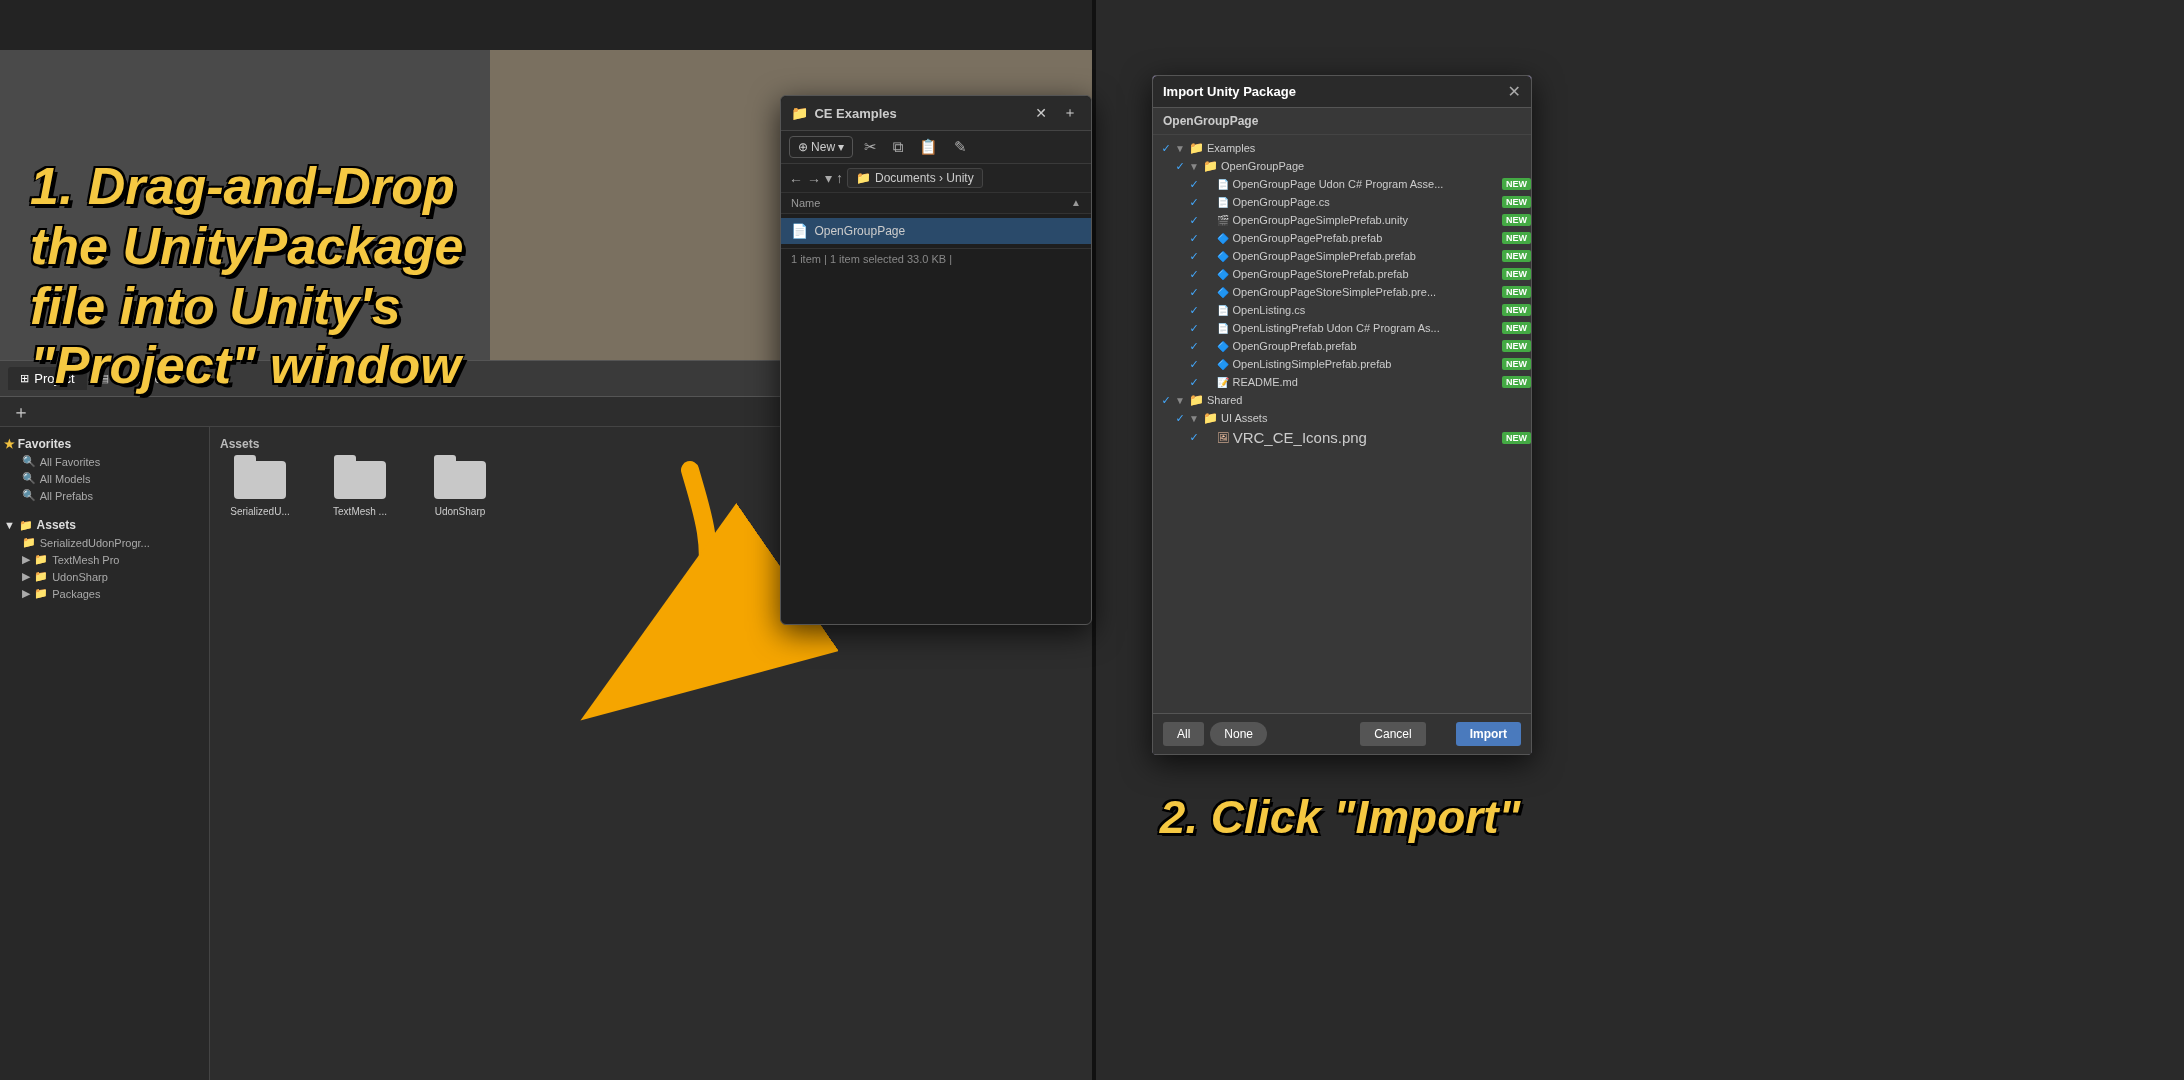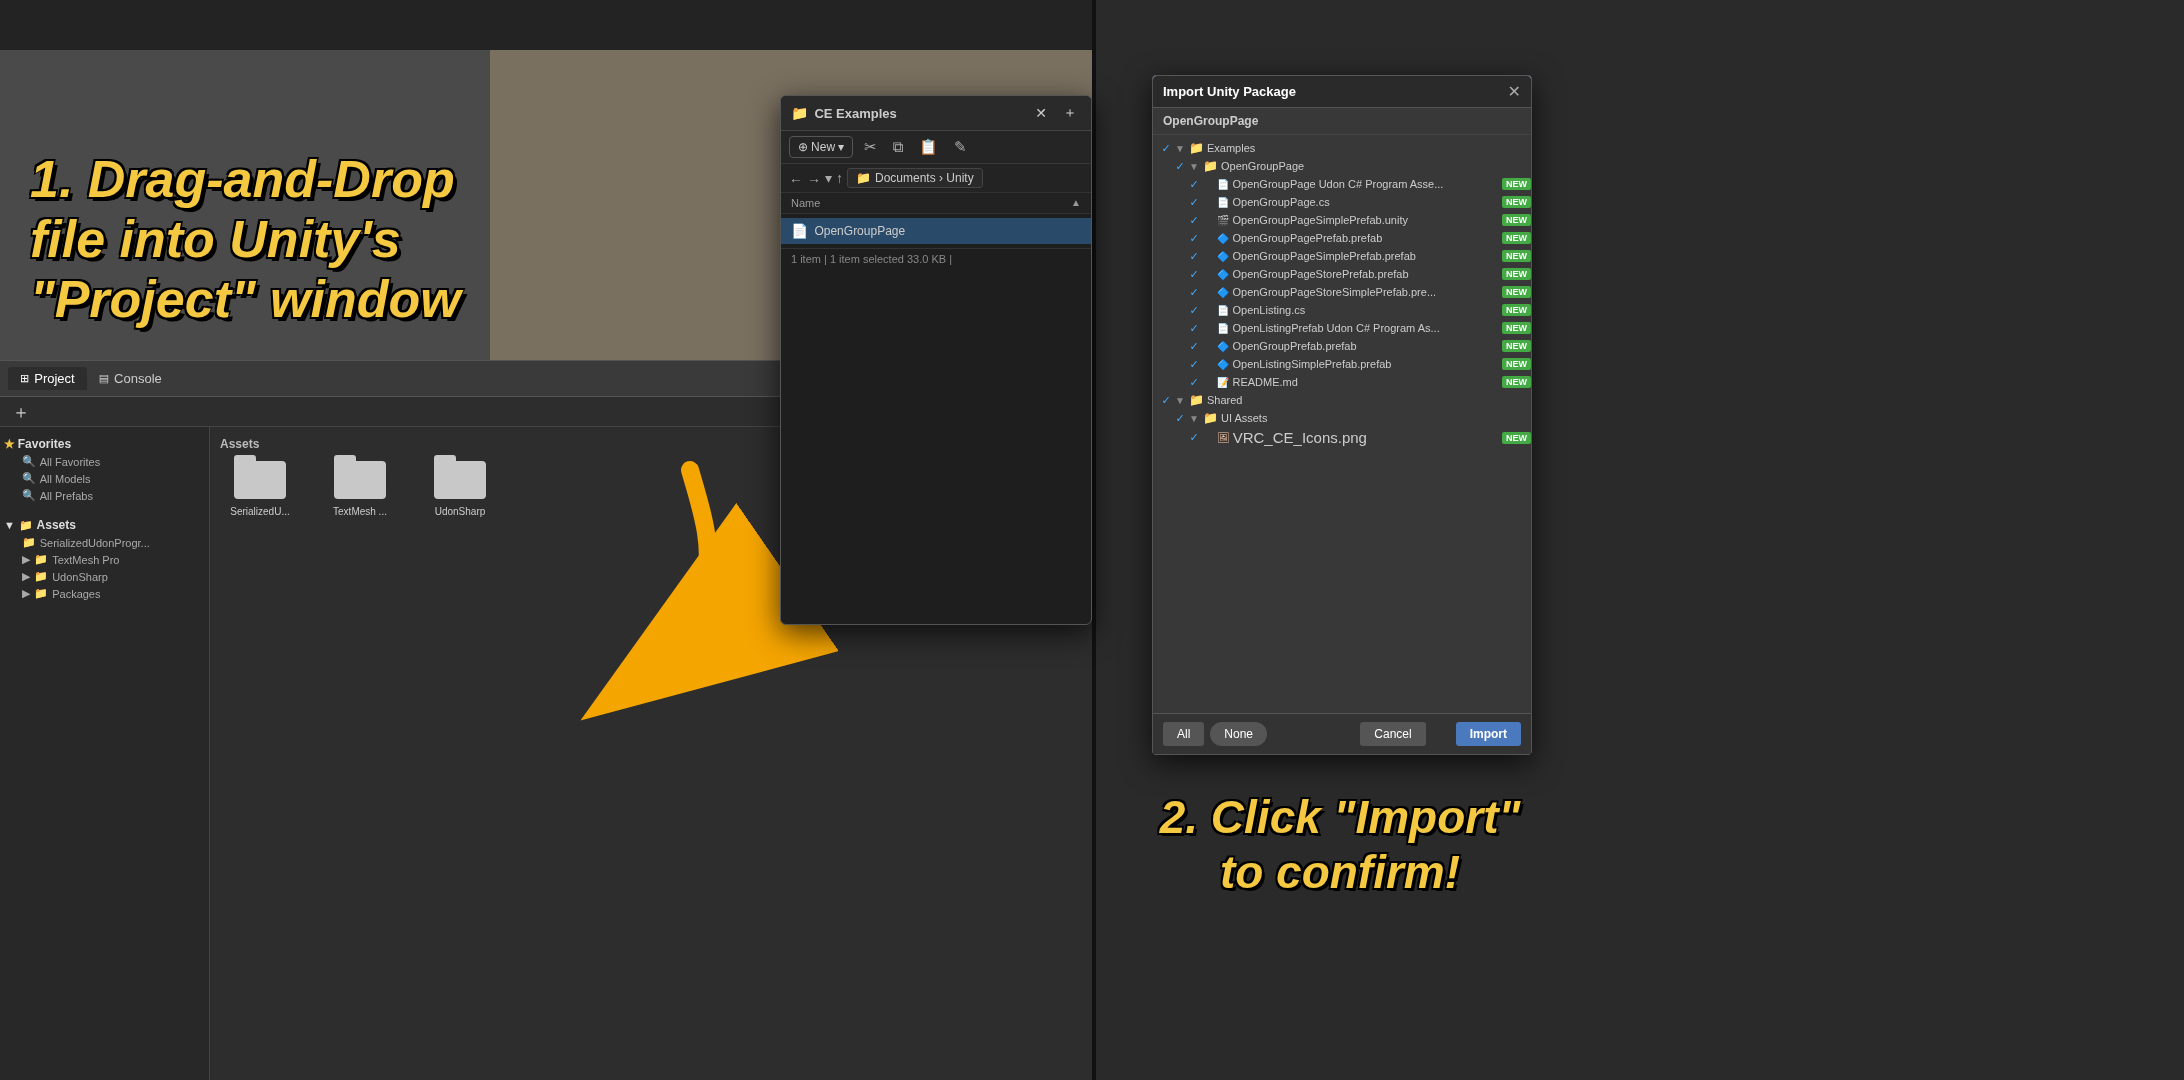--- a/index.html
+++ b/index.html
@@ -43,21 +43,21 @@
       left: 490px; top: 0;
       width: 602px;
       height: 310px;
       background: #7a7060;
     }
 
     
     .instruction-text {
       position: absolute;
       left: 30px;
-      top: 150px;
+      top: 157px;
       width: 620px;
       font-size: 52px;
       font-weight: 900;
       color: #f5c842;
       text-shadow: 4px 4px 0px #000, -2px -2px 0px #000, 2px -2px 0px #000, -2px 2px 0px #000;
       line-height: 1.15;
       font-style: italic;
       z-index: 10;
     }
 
@@ -526,20 +526,21 @@
 
 <div class="unity-bg">
   <div class="top-bar"></div>
   <div class="viewport-area">
     <div class="viewport-inner"></div>
   </div>
 </div>
 
 <div class="instruction-text">
   <div>1. Drag-and-Drop</div>
+  <div>the UnityPackage</div>
   <div>file into Unity's</div>
   <div>"Project" window</div>
 </div>
 
 <div class="project-panel">
   <div class="project-tabs">
     <div class="tab active">
       <span class="tab-icon">⊞</span>
       <span>Project</span>
     </div>
@@ -811,14 +812,13 @@
   <div class="dialog-footer">
     <button class="footer-btn btn-all">All</button>
     <button class="footer-btn btn-none">None</button>
     <button class="footer-btn btn-cancel">Cancel</button>
     <button class="footer-btn btn-import">Import</button>
   </div>
 </div>
 
 <div class="instruction-2">
   <div>2. Click "Import"</div>
-  <div>to confirm!</div>
 </div>
 
 </body></html>

